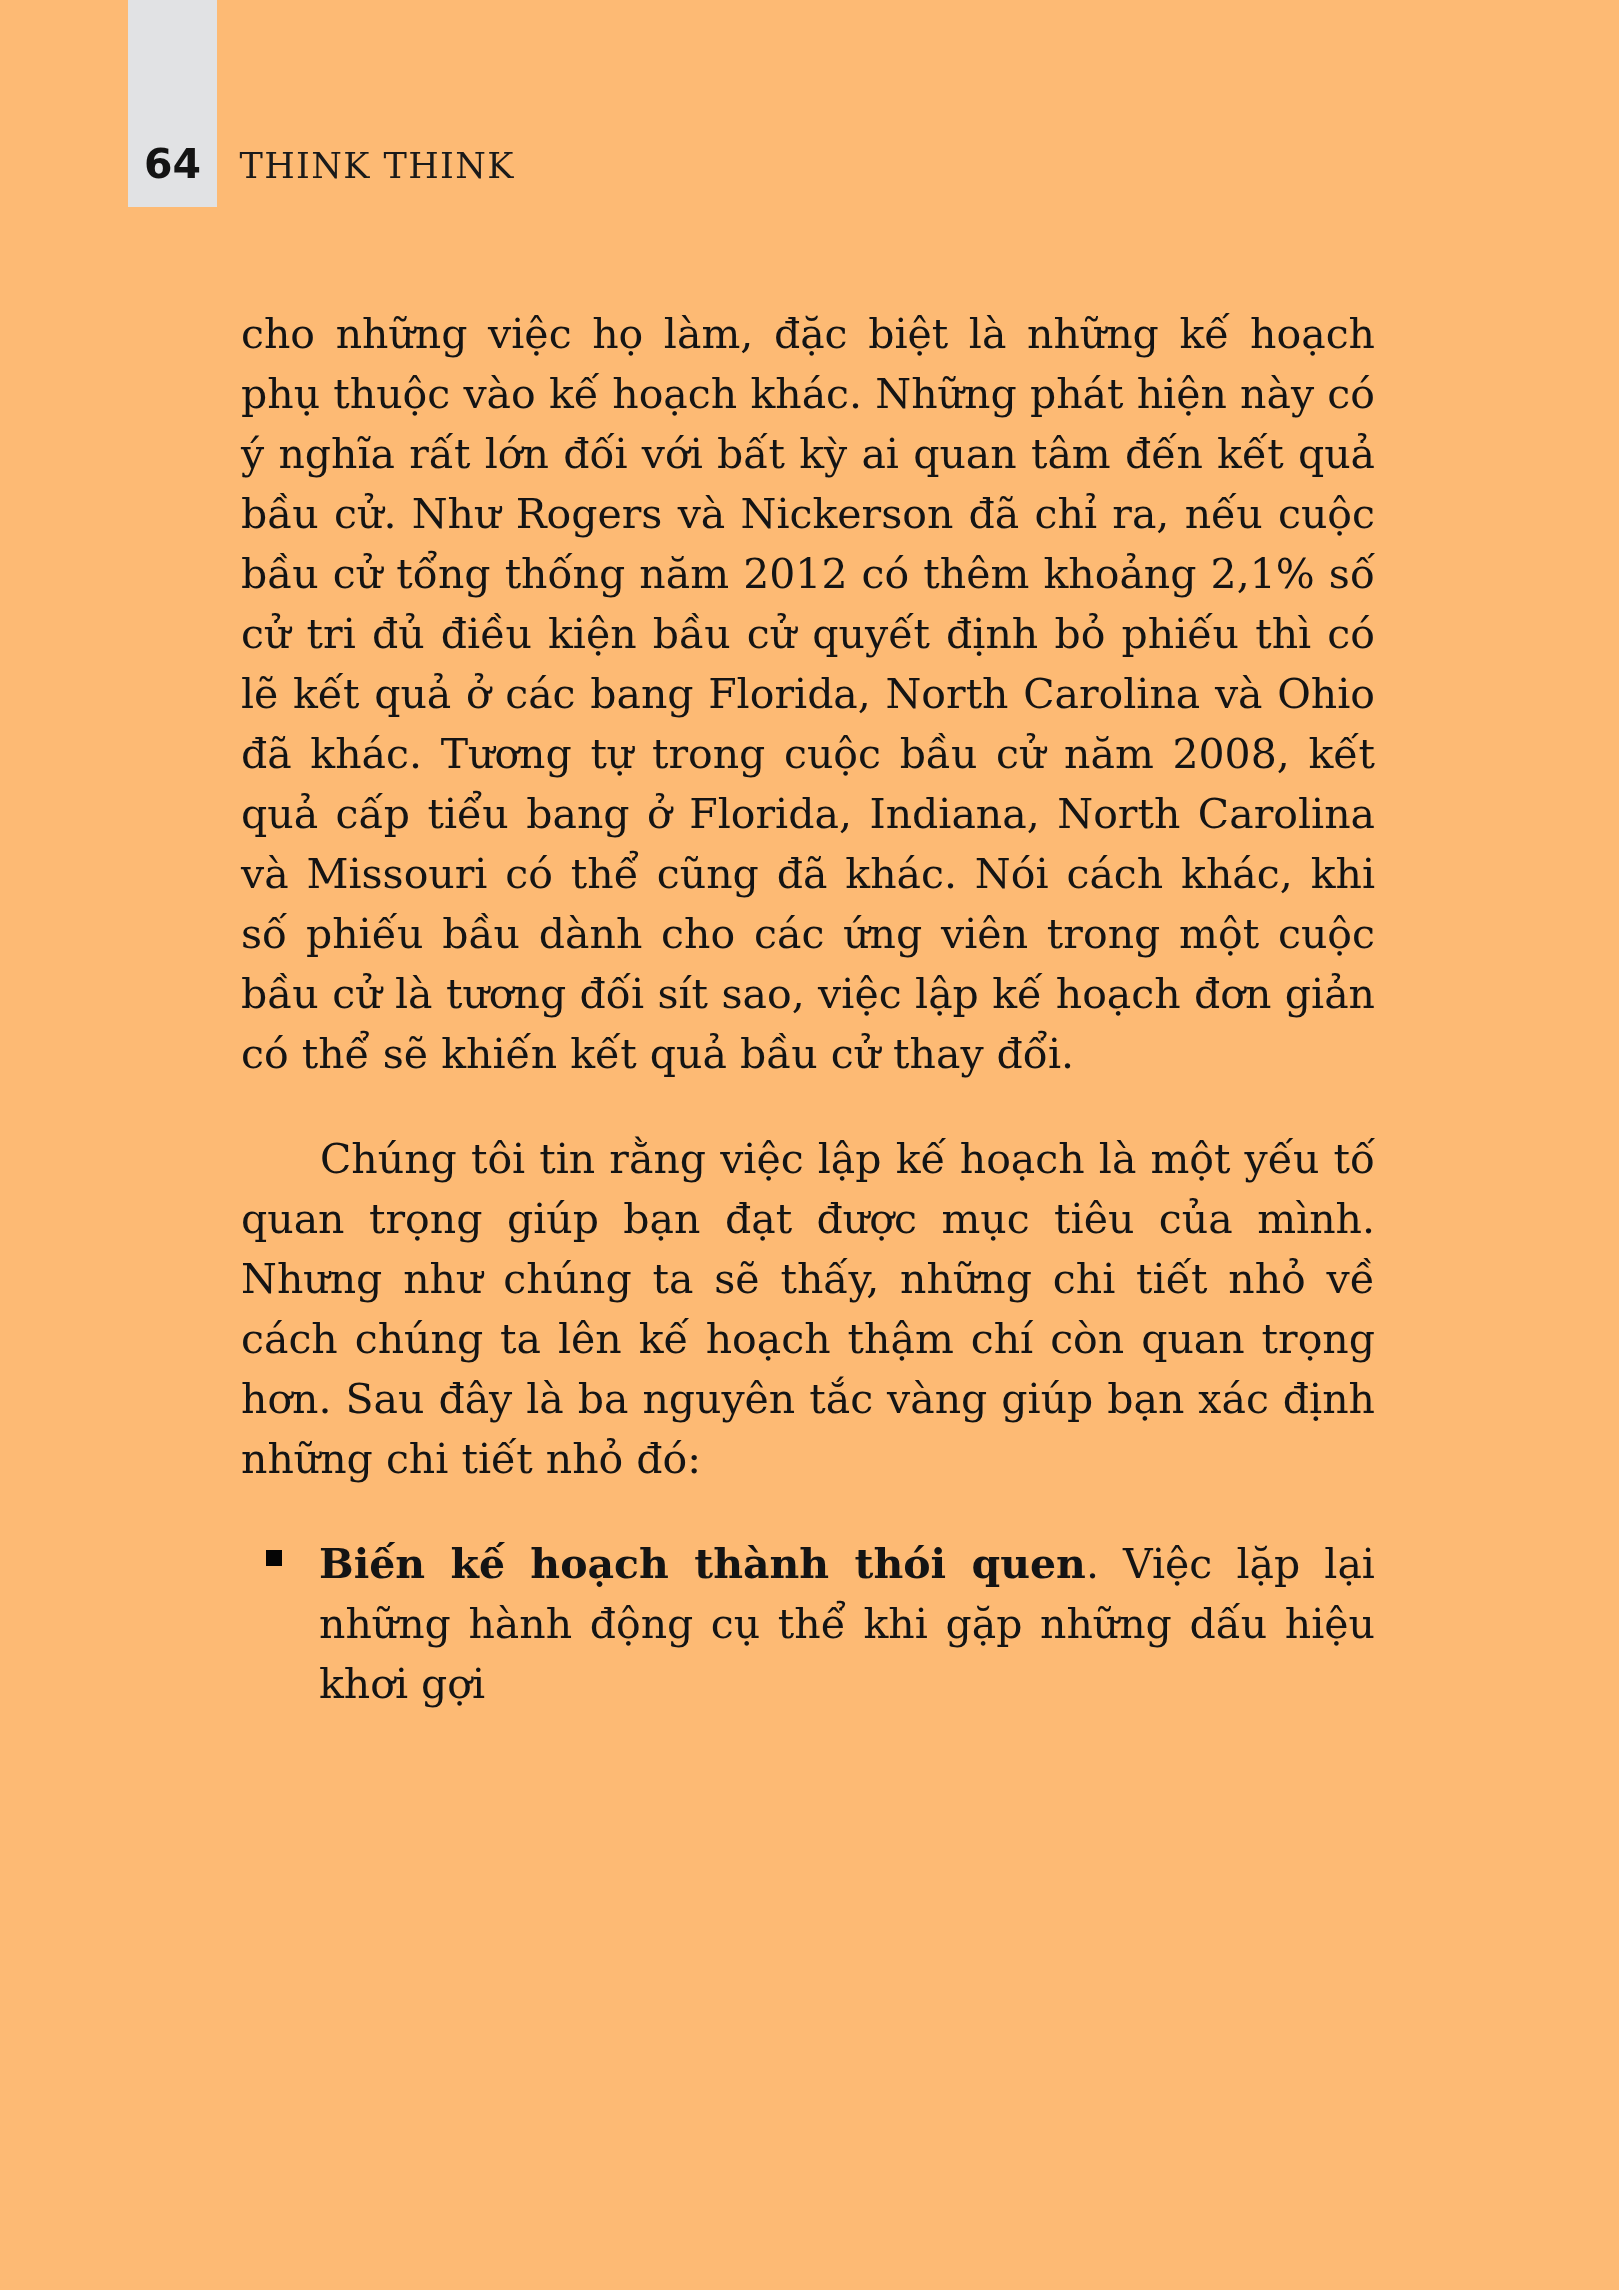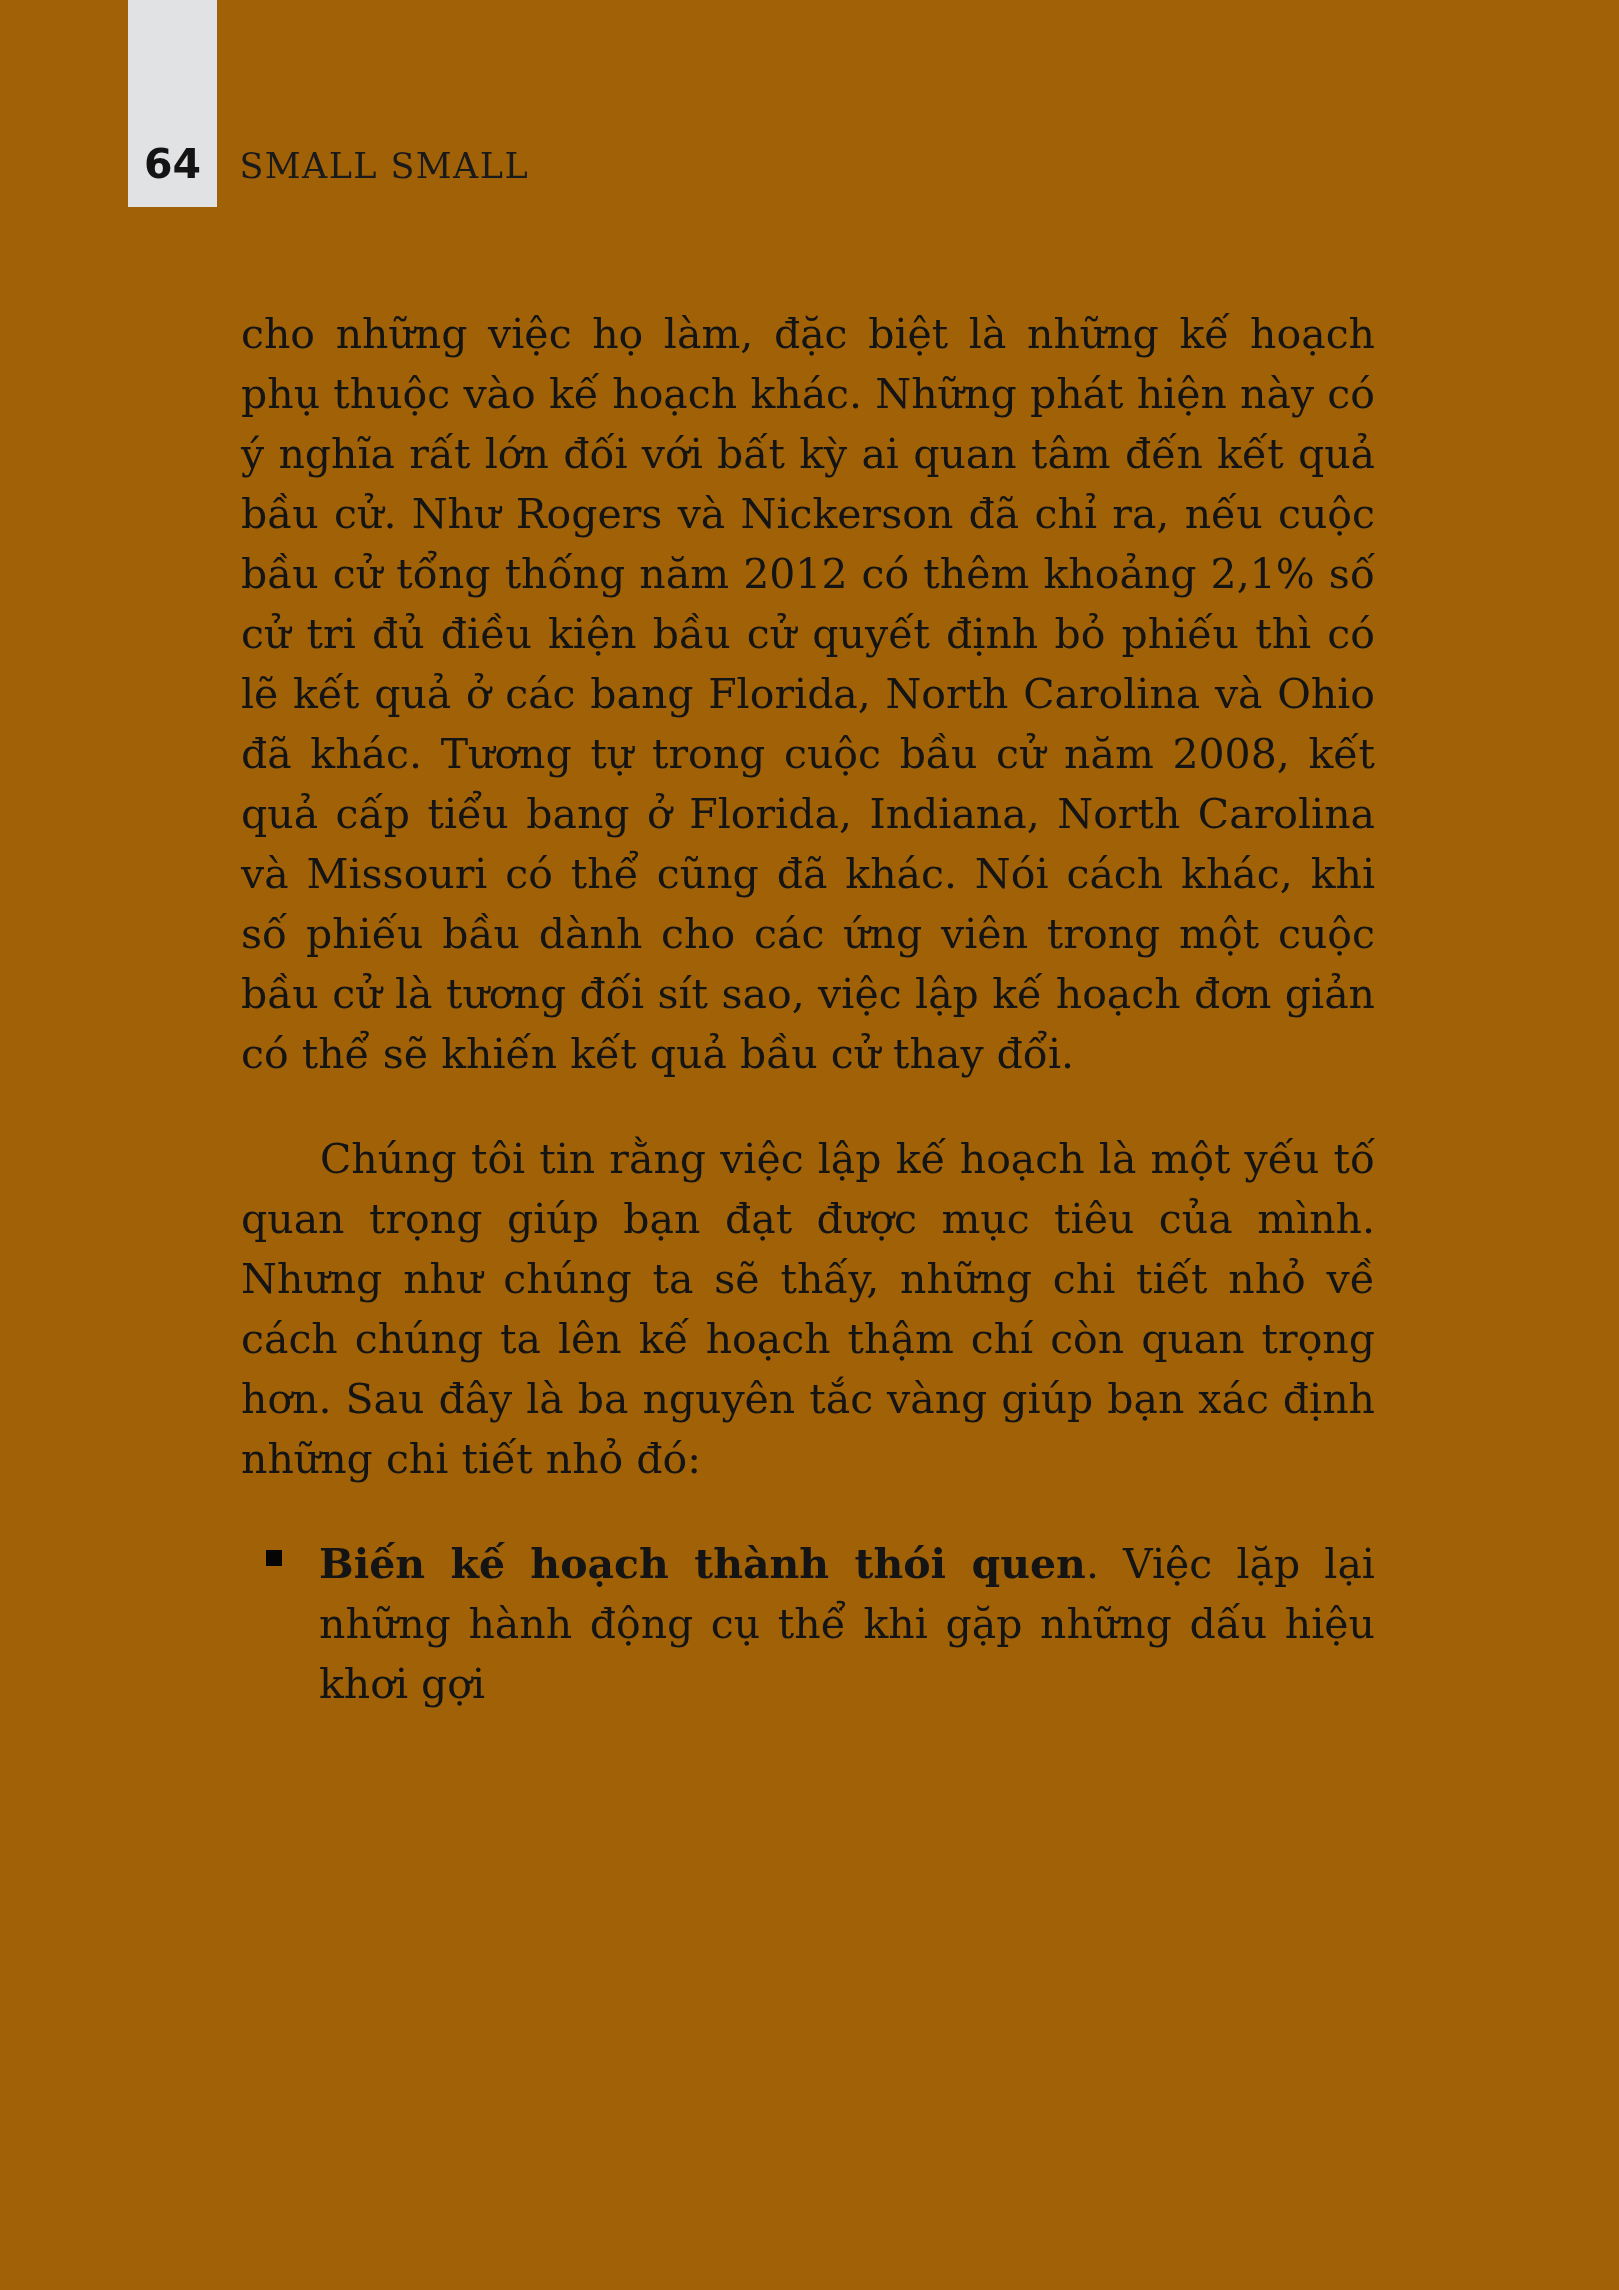--- a/index.html
+++ b/index.html
@@ -1,20 +1,20 @@
 <!DOCTYPE html>
 <html style="font-size:15px"><head>
 <meta charset="utf-8">
 <style>
   html, body { margin: 0; padding: 0; }
   .page {
     position: relative;
     width: 1619px;
     height: 2290px;
-    background: #a16207;
+    background: #fdba74;
     font-family: "DejaVu Serif", "Liberation Serif", serif;
     color: #141414;
     overflow: hidden;
   }
   .margin-bar {
     position: absolute;
     left: 128px;
     top: 0;
     width: 89px;
     height: 207px;
@@ -81,21 +81,21 @@
 </style>
 </head>
 <body>
 
 <div class="page">
 
   <div class="margin-bar"></div>
 
   <div class="header-row">
     <span class="page-number">64</span>
-    <span class="running-title">SMALL SMALL</span>
+    <span class="running-title">THINK THINK</span>
   </div>
 
   <div class="content">
 
     <p class="para">cho những việc họ làm, đặc biệt là những kế hoạch phụ thuộc vào kế hoạch khác. Những phát hiện này có ý nghĩa rất lớn đối với bất kỳ ai quan tâm đến kết quả bầu cử. Như Rogers và Nickerson đã chỉ ra, nếu cuộc bầu cử tổng thống năm 2012 có thêm khoảng 2,1% số cử tri đủ điều kiện bầu cử quyết định bỏ phiếu thì có lẽ kết quả ở các bang Florida, North Carolina và Ohio đã khác. Tương tự trong cuộc bầu cử năm 2008, kết quả cấp tiểu bang ở Florida, Indiana, North Carolina và Missouri có thể cũng đã khác. Nói cách khác, khi số phiếu bầu dành cho các ứng viên trong một cuộc bầu cử là tương đối sít sao, việc lập kế hoạch đơn giản có thể sẽ khiến kết quả bầu cử thay đổi.</p>
 
     <p class="para indented">Chúng tôi tin rằng việc lập kế hoạch là một yếu tố quan trọng giúp bạn đạt được mục tiêu của mình. Nhưng như chúng ta sẽ thấy, những chi tiết nhỏ về cách chúng ta lên kế hoạch thậm chí còn quan trọng hơn. Sau đây là ba nguyên tắc vàng giúp bạn xác định những chi tiết nhỏ đó:</p>
 
     <ul class="bullet-list">
       <li class="bullet-item">

